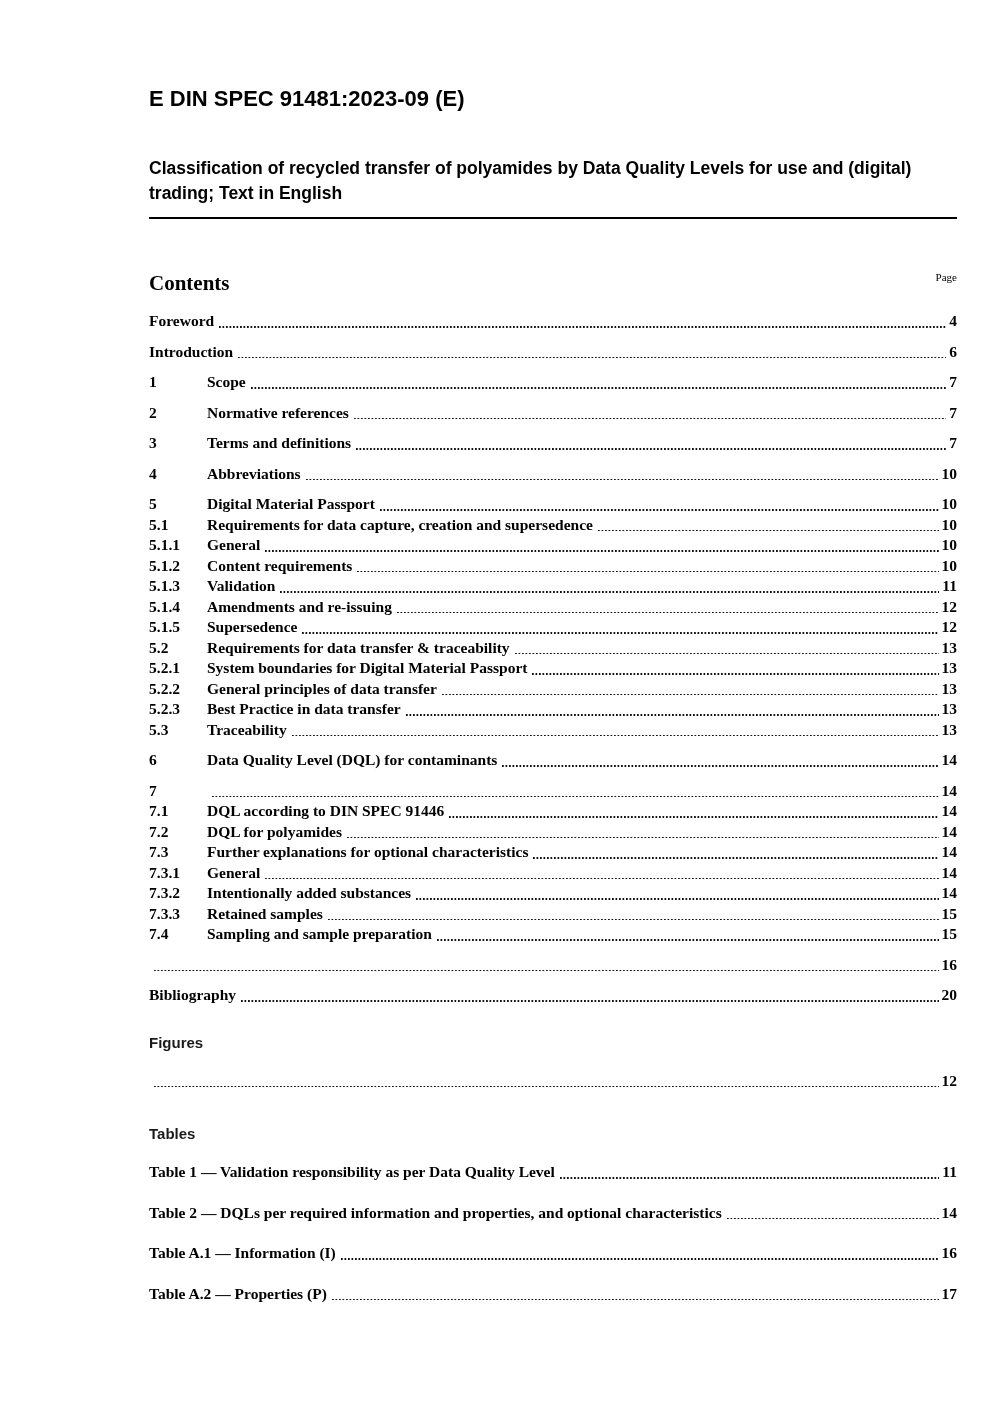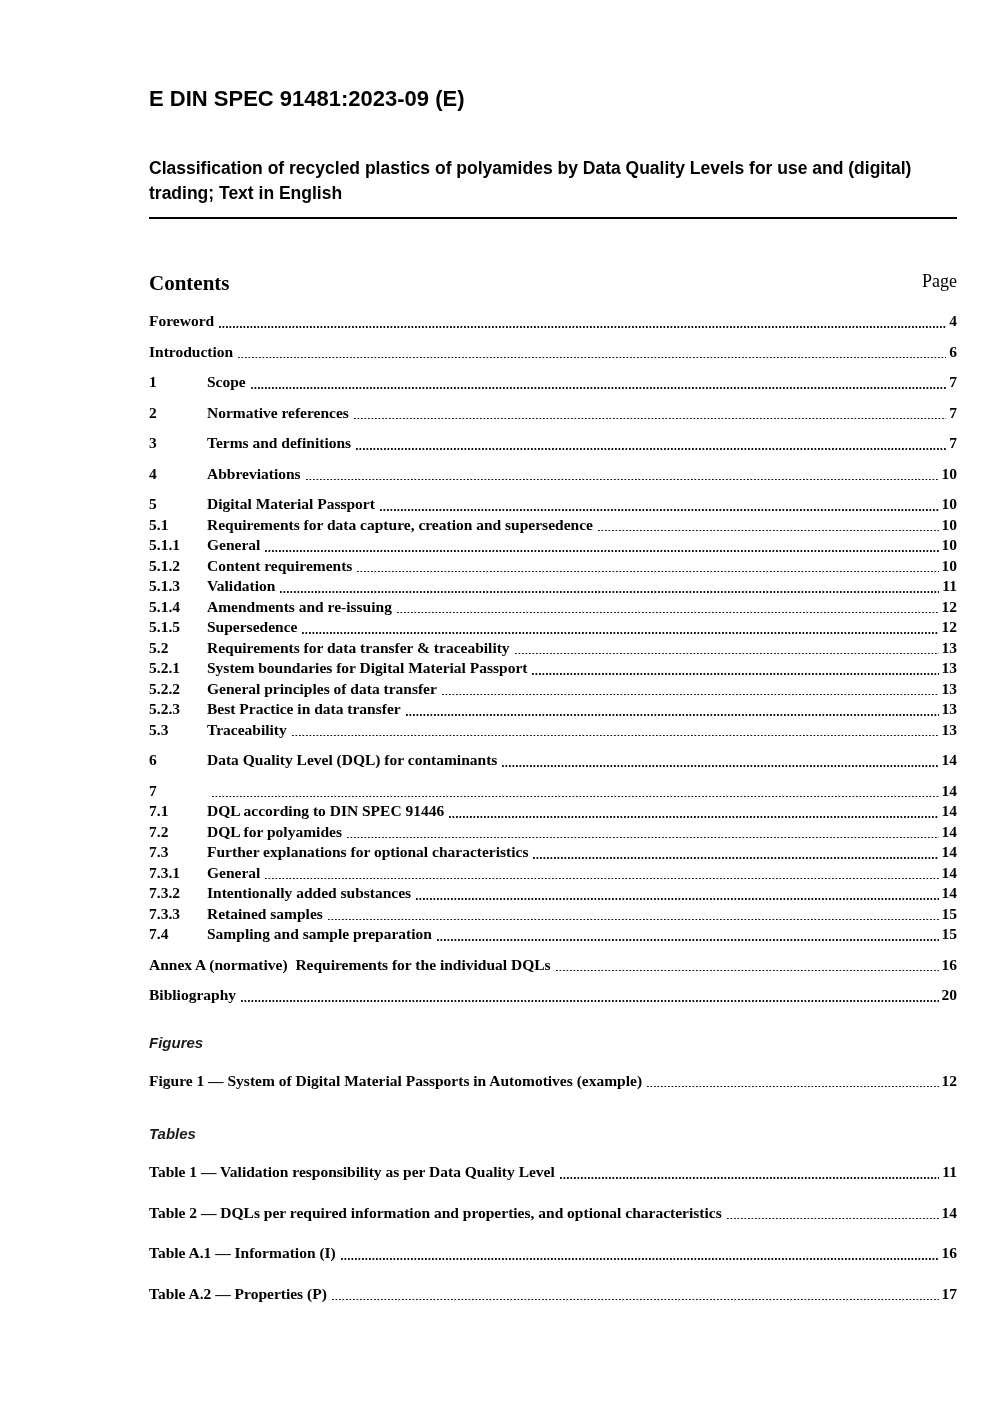--- a/index.html
+++ b/index.html
@@ -29,21 +29,21 @@
     padding-bottom: 12px;
   }
   .contents-head {
     display: flex;
     align-items: flex-start;
     justify-content: space-between;
     margin-top: 52px;
     font-family: "Liberation Serif", serif;
   }
   .contents-title { font-size: 21px; font-weight: bold; margin: 0; }
-  .page-label { font-size: 18px; font-weight: normal; }
+  .page-label { font-size: 11px; font-weight: normal; }
 
   .toc {
     margin-top: 15px;
     font-family: "Liberation Serif", serif;
     font-weight: bold;
     font-size: 15.5px;
     color: #000;
   }
   .toc-row {
     display: flex;
@@ -66,32 +66,31 @@
     background-position: left bottom;
   }
   .toc-page { flex: 0 0 auto; }
 
   .section-heading {
     font-family: "Liberation Sans", sans-serif;
     font-weight: bold;
     font-size: 15px;
     color: #1a1a1a;
     margin-top: 28px;
-    font-style: italic;
   }
   .section-heading.tables { margin-top: 34px; }
 </style>
 </head>
 <body>
 
 <div class="page">
 
   <div class="doc-code">E DIN SPEC 91481:2023-09 (E)</div>
 
-  <div class="doc-title">Classification of recycled plastics of polyamides by Data Quality Levels for use and (digital) trading; Text in English</div>
+  <div class="doc-title">Classification of recycled transfer of polyamides by Data Quality Levels for use and (digital) trading; Text in English</div>
 
   <div class="contents-head">
     <h2 class="contents-title">Contents</h2>
     <span class="page-label">Page</span>
   </div>
 
   <div class="toc" id="toc-main">
       <div class="toc-row gap">
         <span class="toc-title">Foreword</span>
         <span class="leader"></span>
@@ -245,35 +244,33 @@
         <span class="leader"></span>
         <span class="toc-page">15</span>
       </div>
       <div class="toc-row">
         <span class="toc-num">7.4</span>
         <span class="toc-title">Sampling and sample preparation</span>
         <span class="leader"></span>
         <span class="toc-page">15</span>
       </div>
       <div class="toc-row gap">
-        <span class="toc-title">Annex A (normative)  Requirements for the individual DQLs</span>
         <span class="leader"></span>
         <span class="toc-page">16</span>
       </div>
       <div class="toc-row gap">
         <span class="toc-title">Bibliography</span>
         <span class="leader"></span>
         <span class="toc-page">20</span>
       </div>
     </div>
 
   <div class="section-heading">Figures</div>
   <div class="toc" id="toc-figures">
       <div class="toc-row spaced">
-        <span class="toc-title">Figure 1 — System of Digital Material Passports in Automotives (example)</span>
         <span class="leader"></span>
         <span class="toc-page">12</span>
       </div>
     </div>
 
   <div class="section-heading tables">Tables</div>
   <div class="toc" id="toc-tables">
       <div class="toc-row spaced">
         <span class="toc-title">Table 1 — Validation responsibility as per Data Quality Level</span>
         <span class="leader"></span>

